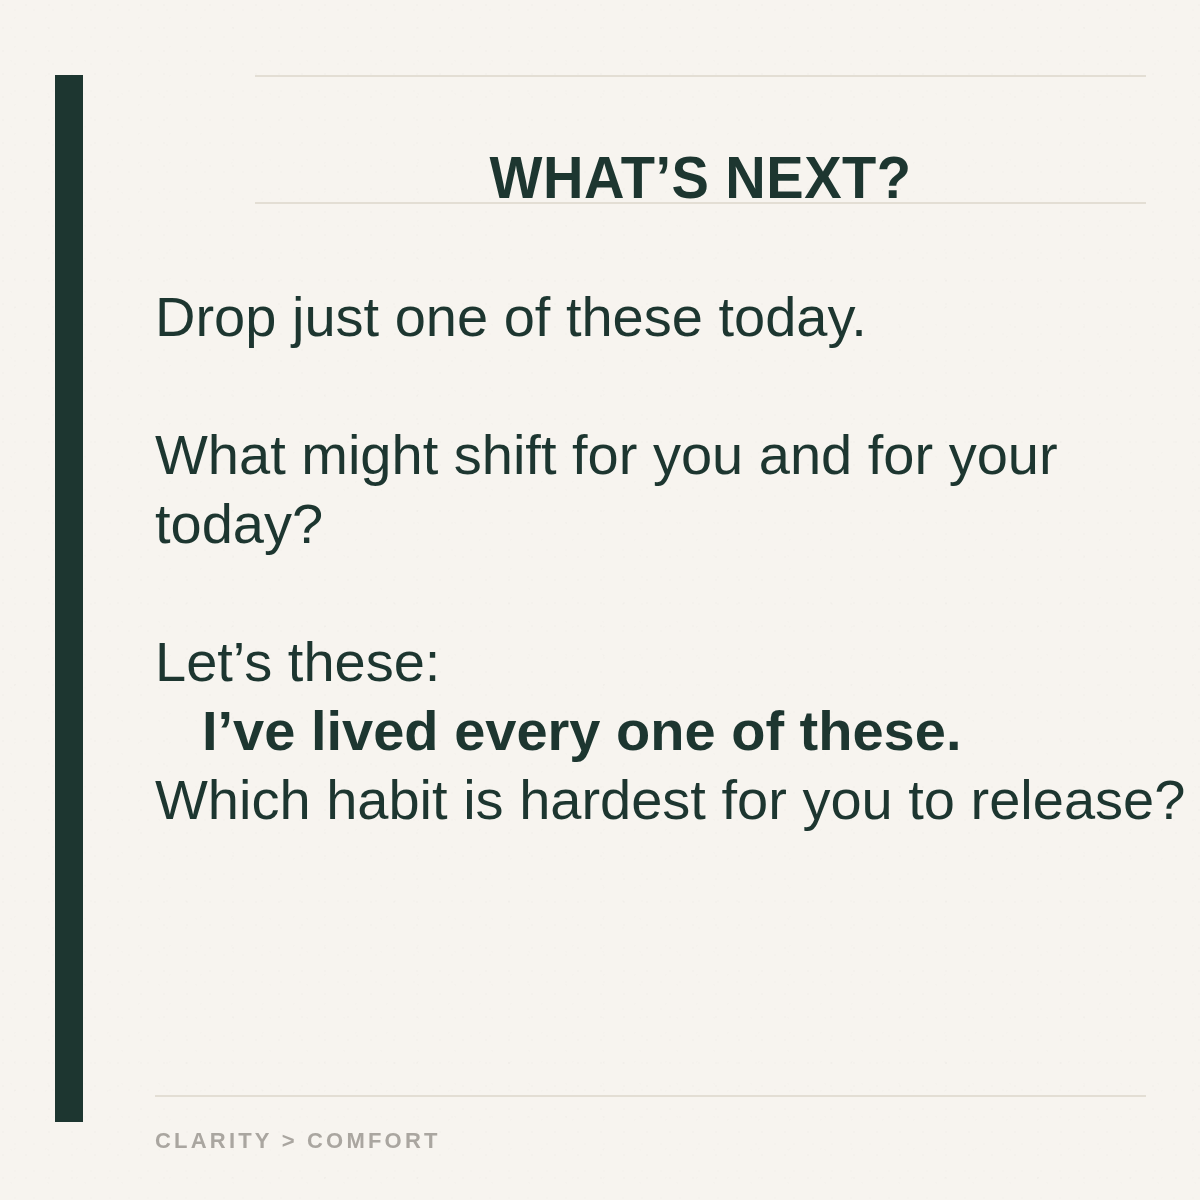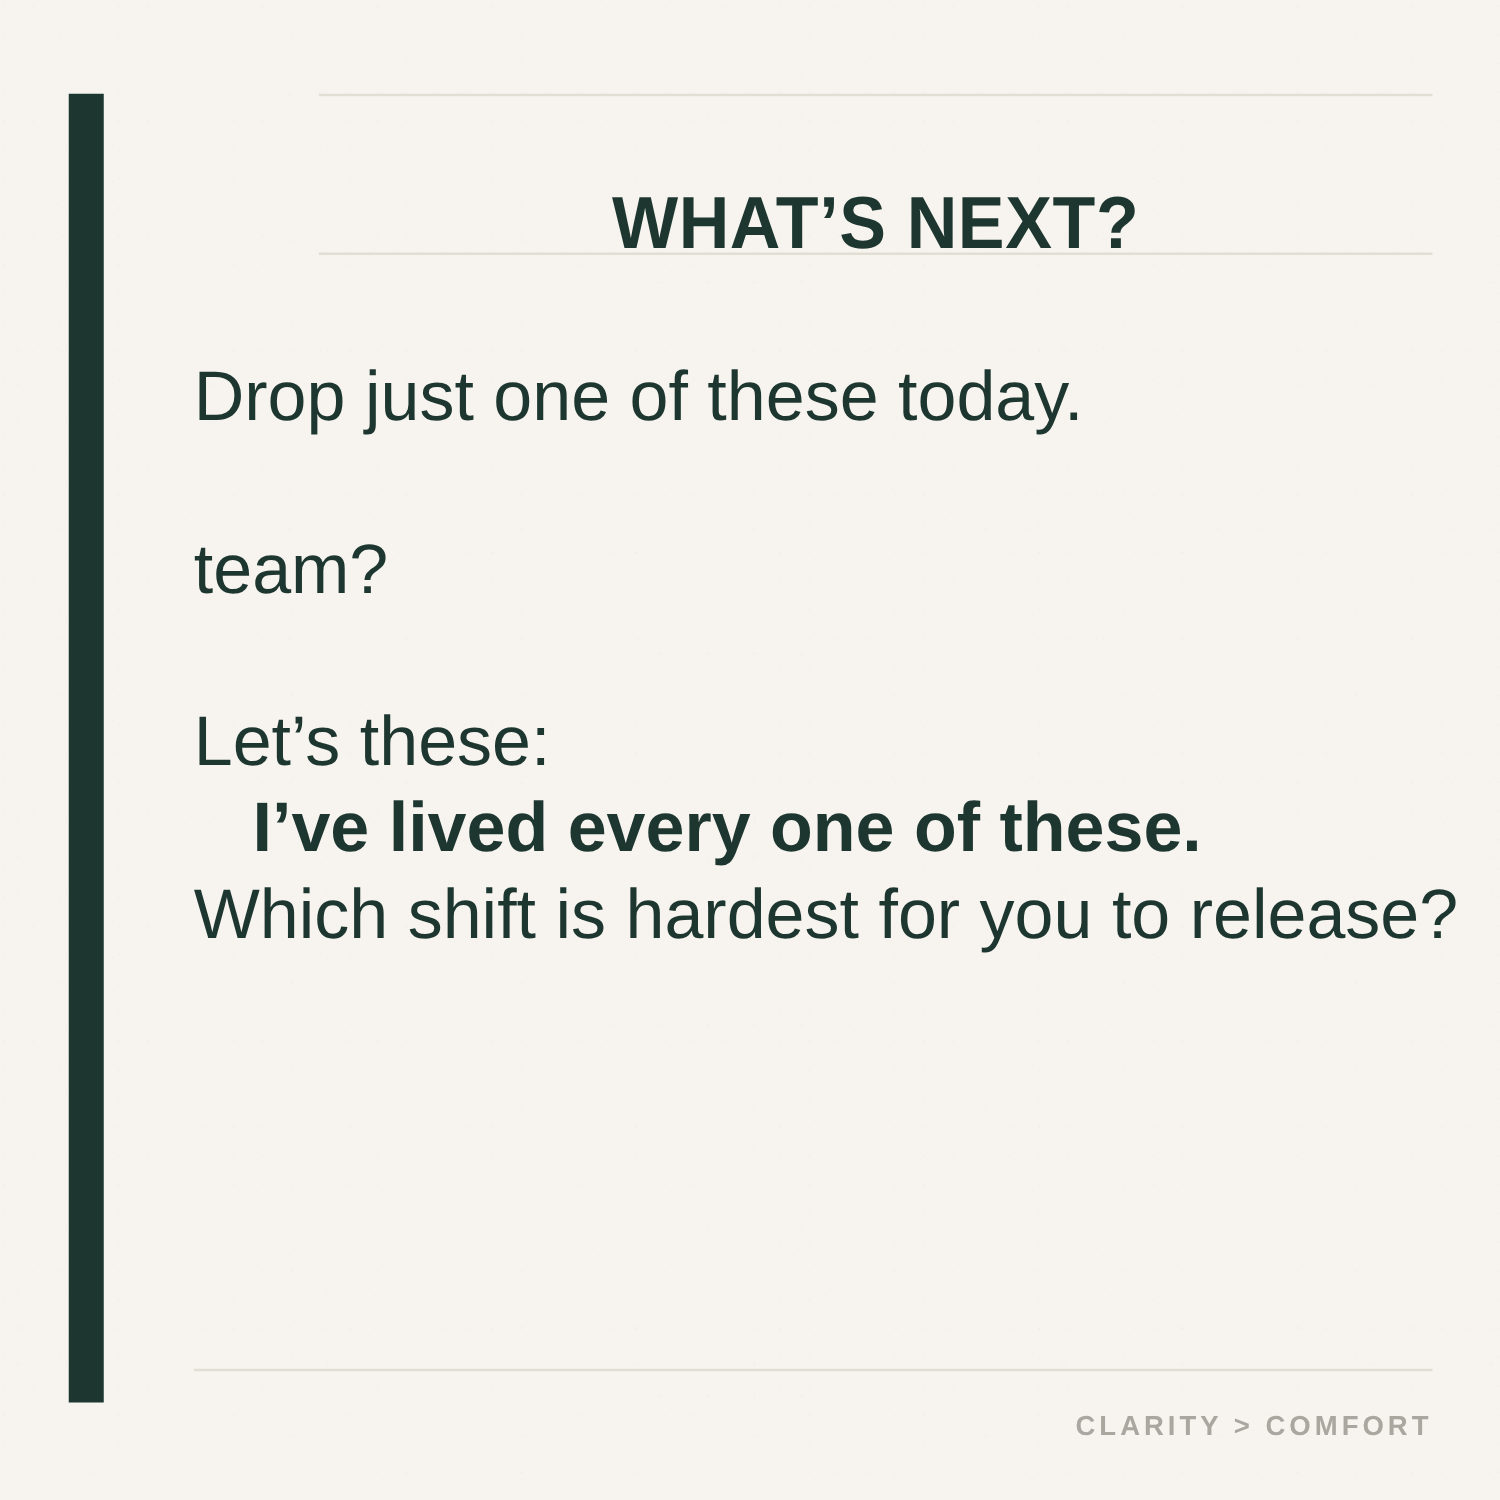--- a/index.html
+++ b/index.html
@@ -108,21 +108,20 @@
     white-space: nowrap;
   }
   .line.bold { font-weight: 700; margin-left: 47px; }
   .spacer { height: 69px; }
 
   #footer {
     position: absolute;
     left: 0;
     top: 1128px;
     width: 991px;
-    text-align: right;
     font-size: 22px;
     font-weight: 700;
     letter-spacing: 3.2px;
     color: #aaa6a0;
     white-space: nowrap;
   }
 </style>
 </head>
 <body>
 
@@ -136,25 +135,26 @@
 
     <div class="rule" id="rule-top"></div>
 
     <h1 id="title">WHAT’S NEXT?</h1>
 
     <div class="rule" id="rule-under-title"></div>
 
     <div id="body-block">
         <div class="line">Drop just one of these today.</div>
         <div class="spacer"></div>
-        <div class="line">team?</div>
+        <div class="line">What might shift for you and for your</div>
+        <div class="line">today?</div>
         <div class="spacer"></div>
         <div class="line">Let’s these:</div>
         <div class="line bold">I’ve lived every one of these.</div>
-        <div class="line">Which shift is hardest for you to release?</div>
+        <div class="line">Which habit is hardest for you to release?</div>
         <div class="spacer"></div>
         <div class="spacer"></div>
       </div>
 
     <div id="rule-bottom"></div>
 
     <div id="footer">CLARITY  &gt;  COMFORT</div>
 
   </div>
 </div>

